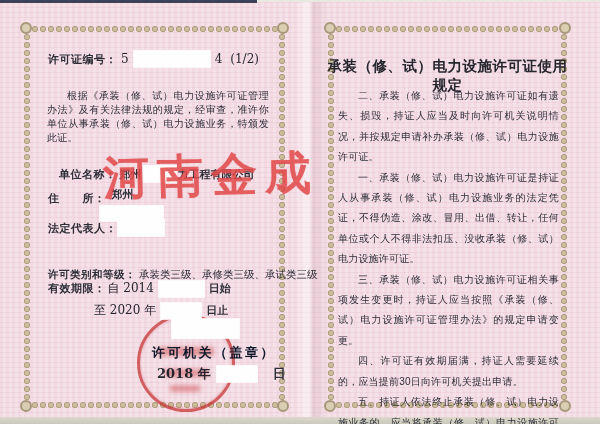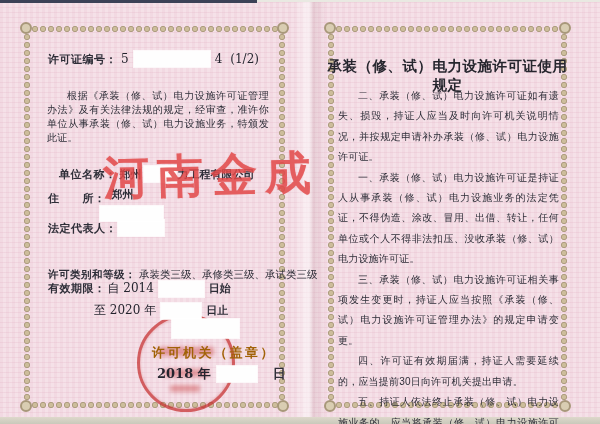--- a/index.html
+++ b/index.html
@@ -52,21 +52,21 @@
     font-family:"Liberation Serif","DejaVu Serif",serif;
     text-shadow:0 0 1px rgba(226,72,72,.35);
   }
 
   .seal{position:absolute;left:114px;top:289px;width:92px;height:92px;border-radius:50%;
     border:3px solid rgba(197,45,45,.72);z-index:8;filter:blur(.4px);
     box-shadow:inset 0 0 3px rgba(197,45,45,.35);}
   .smudge{position:absolute;background:rgba(197,45,45,.4);filter:blur(2px);border-radius:2px;}
 
   .issuer{position:absolute;left:129px;top:319px;font-size:13px;font-weight:bold;
-    letter-spacing:2.5px;color:#a16207;z-index:10;white-space:nowrap;}
+    letter-spacing:2.5px;color:#0f172a;z-index:10;white-space:nowrap;}
 
   .r-title{position:absolute;left:0;top:32px;width:100%;text-align:center;
     font-size:14.5px;font-weight:bold;color:#26262e;letter-spacing:.5px;z-index:10;}
   .r-body{position:absolute;left:11px;top:61px;width:221px;z-index:10;
     font-size:10px;line-height:20.4px;text-align:justify;color:#2e2e38;letter-spacing:.2px;}
   .r-body p{margin:0;text-indent:2em;}
 </style>
 </head>
 <body>
 

